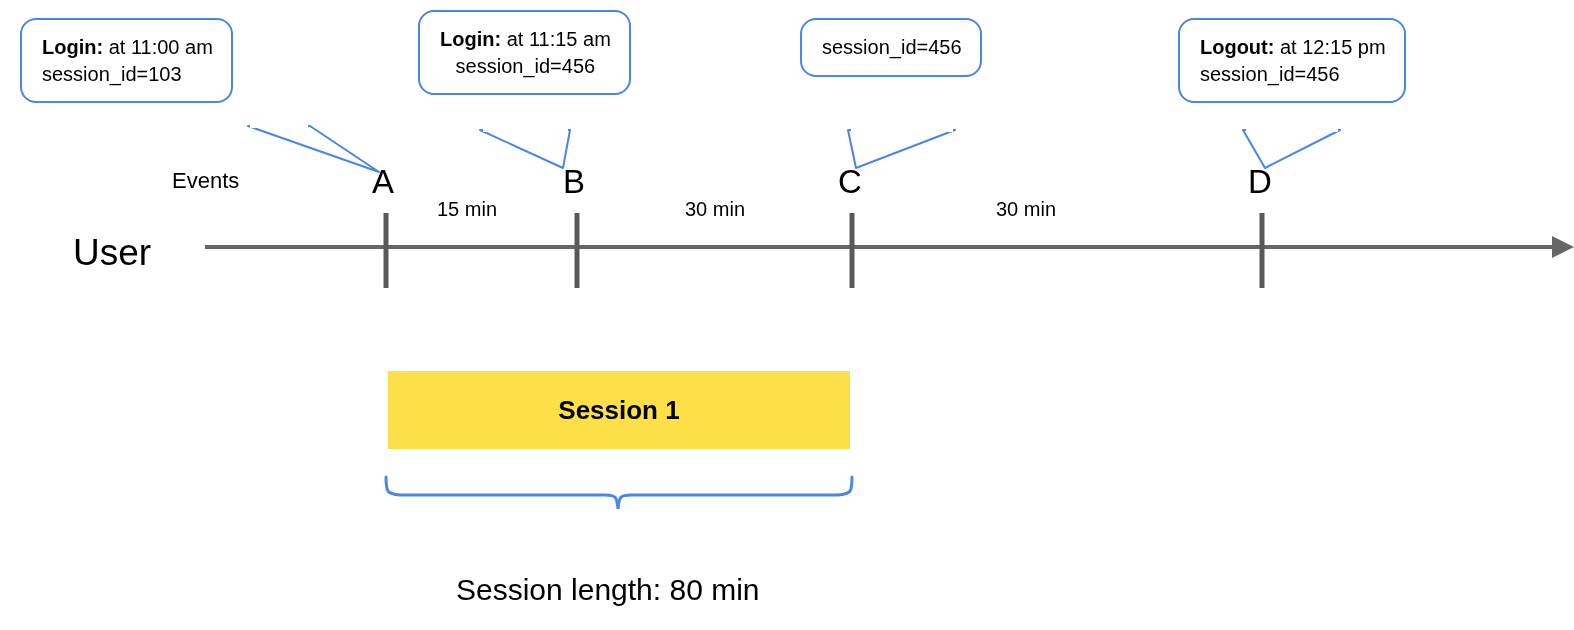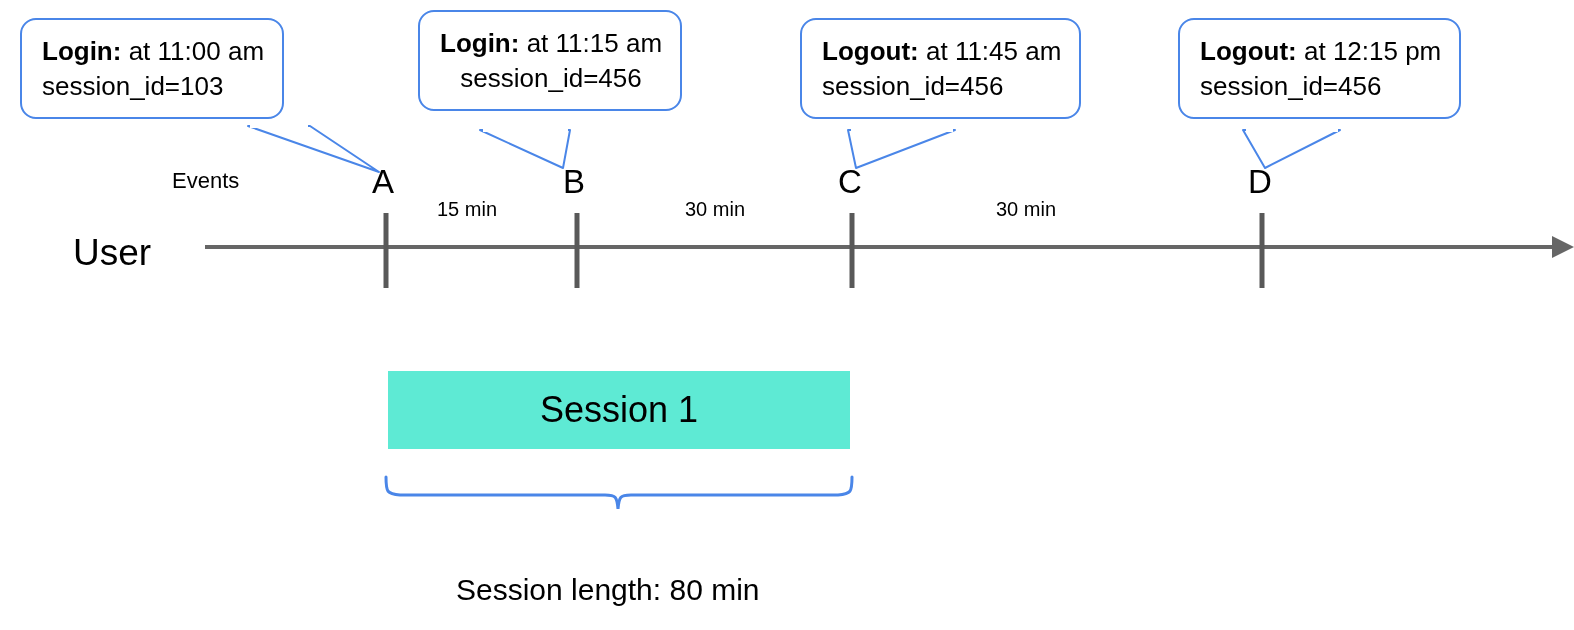--- a/index.html
+++ b/index.html
@@ -16,62 +16,62 @@
 
   
   .callout{
     position:absolute;
     box-sizing:border-box;
     border:2px solid #4a86e8;
     border-radius:16px;
     background:#ffffff;
     padding:14px 18px 14px 20px;
     line-height:1.33;
-    font-size:26px;
+    font-size:20px;
     white-space:nowrap;
   }
   .callout .ttl{font-weight:bold;}
   .callout .line{display:block;}
 
   
   .lbl{position:absolute;white-space:nowrap;}
   .lbl-events{font-size:22px;}
   .lbl-user{font-size:37px;}
   .lbl-point{font-size:33px;}
   .lbl-dur{font-size:20px;}
   .lbl-session-len{font-size:30px;}
 
   
   .session-bar{
     position:absolute;
-    background:#5eead4;
+    background:#fde047;
     display:flex;
     align-items:center;
     justify-content:center;
-    font-size:36px;
+    font-size:26px;
     color:#000;
+    font-weight:bold;
   }
 </style>
 </head>
 <body>
 
 <div id="stage">
 
   <div class="callout" style="left:20px;top:18px;">
     <span class="line"><b class="ttl">Login:</b> <span>at 11:00 am</span></span>
     <span class="line">session_id=103</span>
   </div>
 
   <div class="callout" style="left:418px;top:10px;text-align:center;">
     <span class="line"><b class="ttl">Login:</b> <span>at 11:15 am</span></span>
     <span class="line">session_id=456</span>
   </div>
 
   <div class="callout" style="left:800px;top:18px;">
-    <span class="line"><b class="ttl">Logout:</b> <span>at 11:45 am</span></span>
     <span class="line">session_id=456</span>
   </div>
 
   <div class="callout" style="left:1178px;top:18px;">
     <span class="line"><b class="ttl">Logout:</b> <span>at 12:15 pm</span></span>
     <span class="line">session_id=456</span>
   </div>
 
   <svg class="layer" viewBox="0 0 1574 630" xmlns="http://www.w3.org/2000/svg">
 

